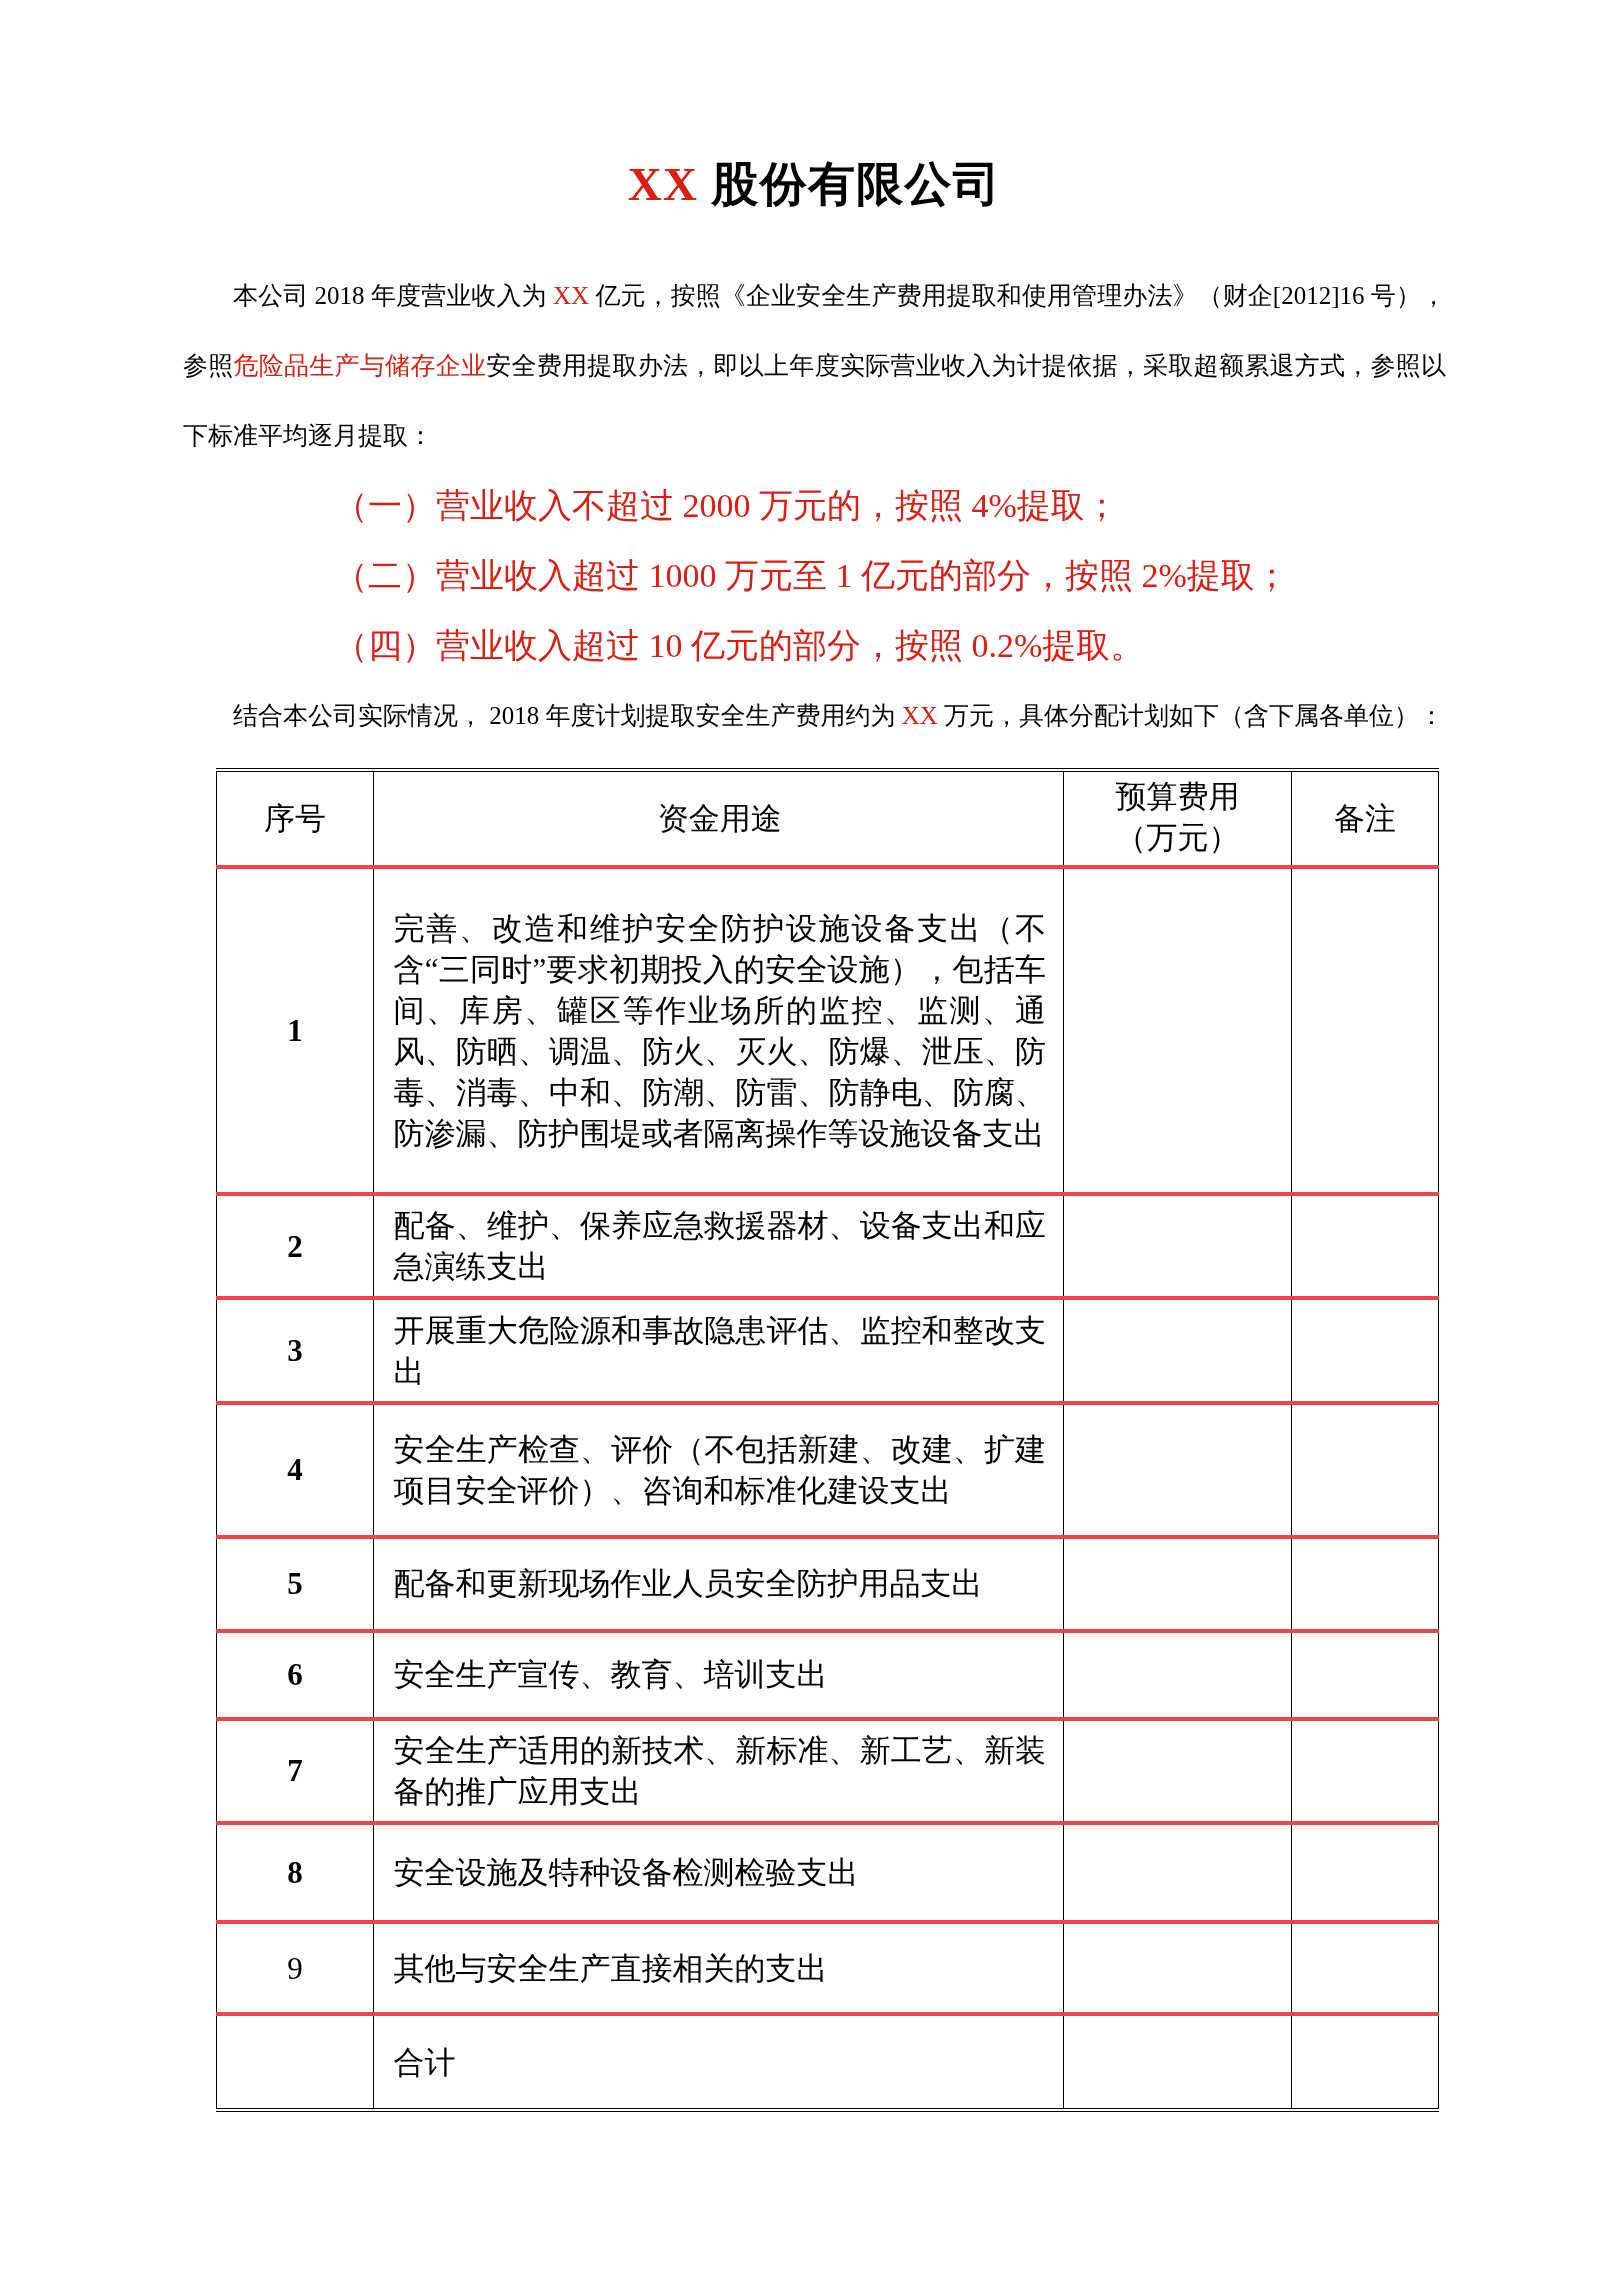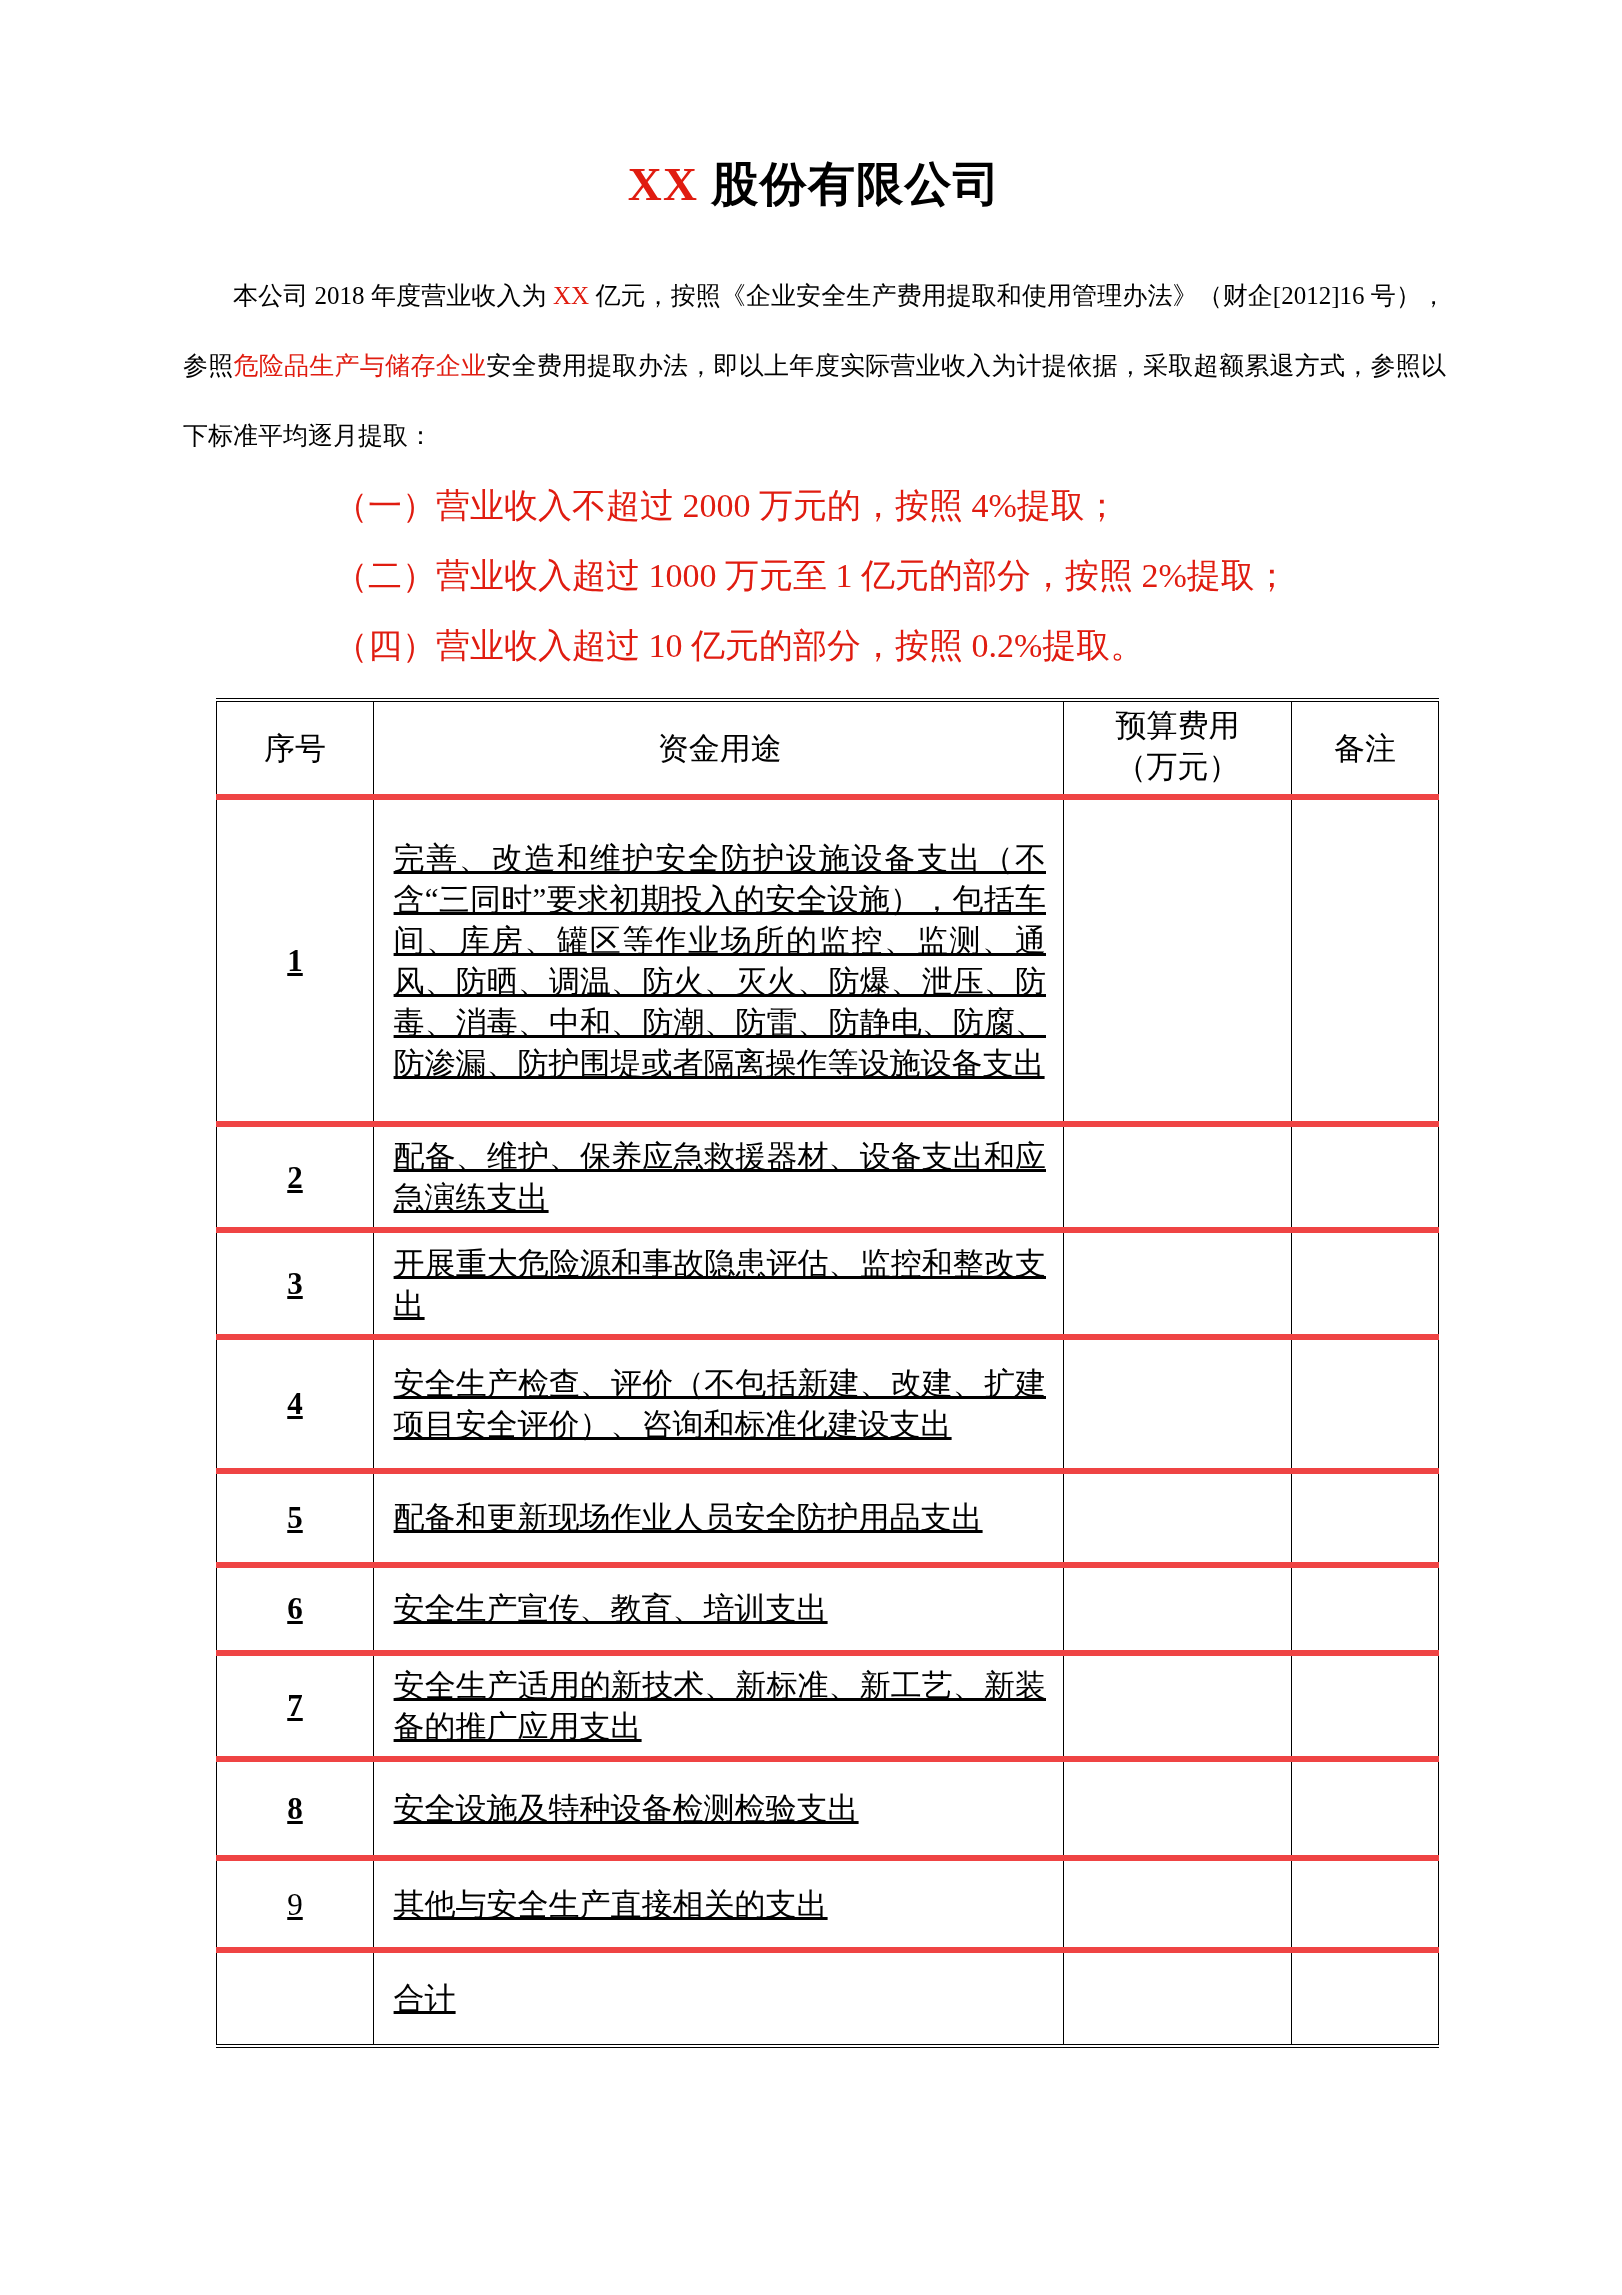--- a/index.html
+++ b/index.html
@@ -59,21 +59,21 @@
     font-size: 31px;
   }
   table.budget th, table.budget td {
     border: 1.3px solid #000000;
     vertical-align: middle;
     line-height: 41px;
     font-weight: normal;
   }
   table.budget { border-top: 4.6px double #000000; border-bottom: 4.6px double #000000; }
   table.budget thead th { border-bottom: 3.9px solid #000000; text-align: center; }
-  table.budget tbody tr > td { border-top: 6px solid #ef4444; text-decoration: underline; }
+  table.budget tbody tr > td { border-top: 4px solid #ef4444; }
   .col-no     { width: 157px;  text-align: center; }
   .col-usage  { width: 690px; text-align: justify; padding: 9.2px 17px 9.2px 19.6px; }
   .col-budget { width: 228px;  }
   .col-remark { width: 147px;  }
   td.col-no.bold { font-weight: bold; }
   thead tr { height: 97px; }
   tbody tr:nth-child(1)  { height: 327px; }
   tbody tr:nth-child(2)  { height: 98px; }
   tbody tr:nth-child(3)  { height: 98px; }
   tbody tr:nth-child(4)  { height: 134px; }
@@ -94,20 +94,21 @@
 
 
   <p class="body-text para first indent"><span>本公司 2018 年度营业收入为 </span><span class="red">XX</span><span> 亿元，按照《企业安全生产费用提取和使用管理办法》（财企[2012]16 号），参照</span><span class="red">危险品生产与储存企业</span><span>安全费用提取办法，即以上年度实际营业收入为计提依据，采取超额累退方式，参照以下标准平均逐月提取：</span></p>
 
   <div class="tier-list">
       <div class="tier-item">（一）营业收入不超过 2000 万元的，按照 4%提取；</div>
       <div class="tier-item">（二）营业收入超过 1000 万元至 1 亿元的部分，按照 2%提取；</div>
       <div class="tier-item">（四）营业收入超过 10 亿元的部分，按照 0.2%提取。</div>
     </div>
 
+  <p class="body-text para indent"><span>结合本公司实际情况， 2018 年度计划提取安全生产费用约为 </span><span class="red">XX</span><span> 万元，具体分配计划如下（含下属各单位）：</span></p>
 
   <table class="budget">
     <thead>
       <tr>
         <th class="col-no">序号</th>
         <th class="col-usage" style="text-align:center;">资金用途</th>
         <th class="col-budget">
           <span class="budget-header-line">预算费用</span>
           <span class="budget-header-line">（万元）</span>
         </th>

